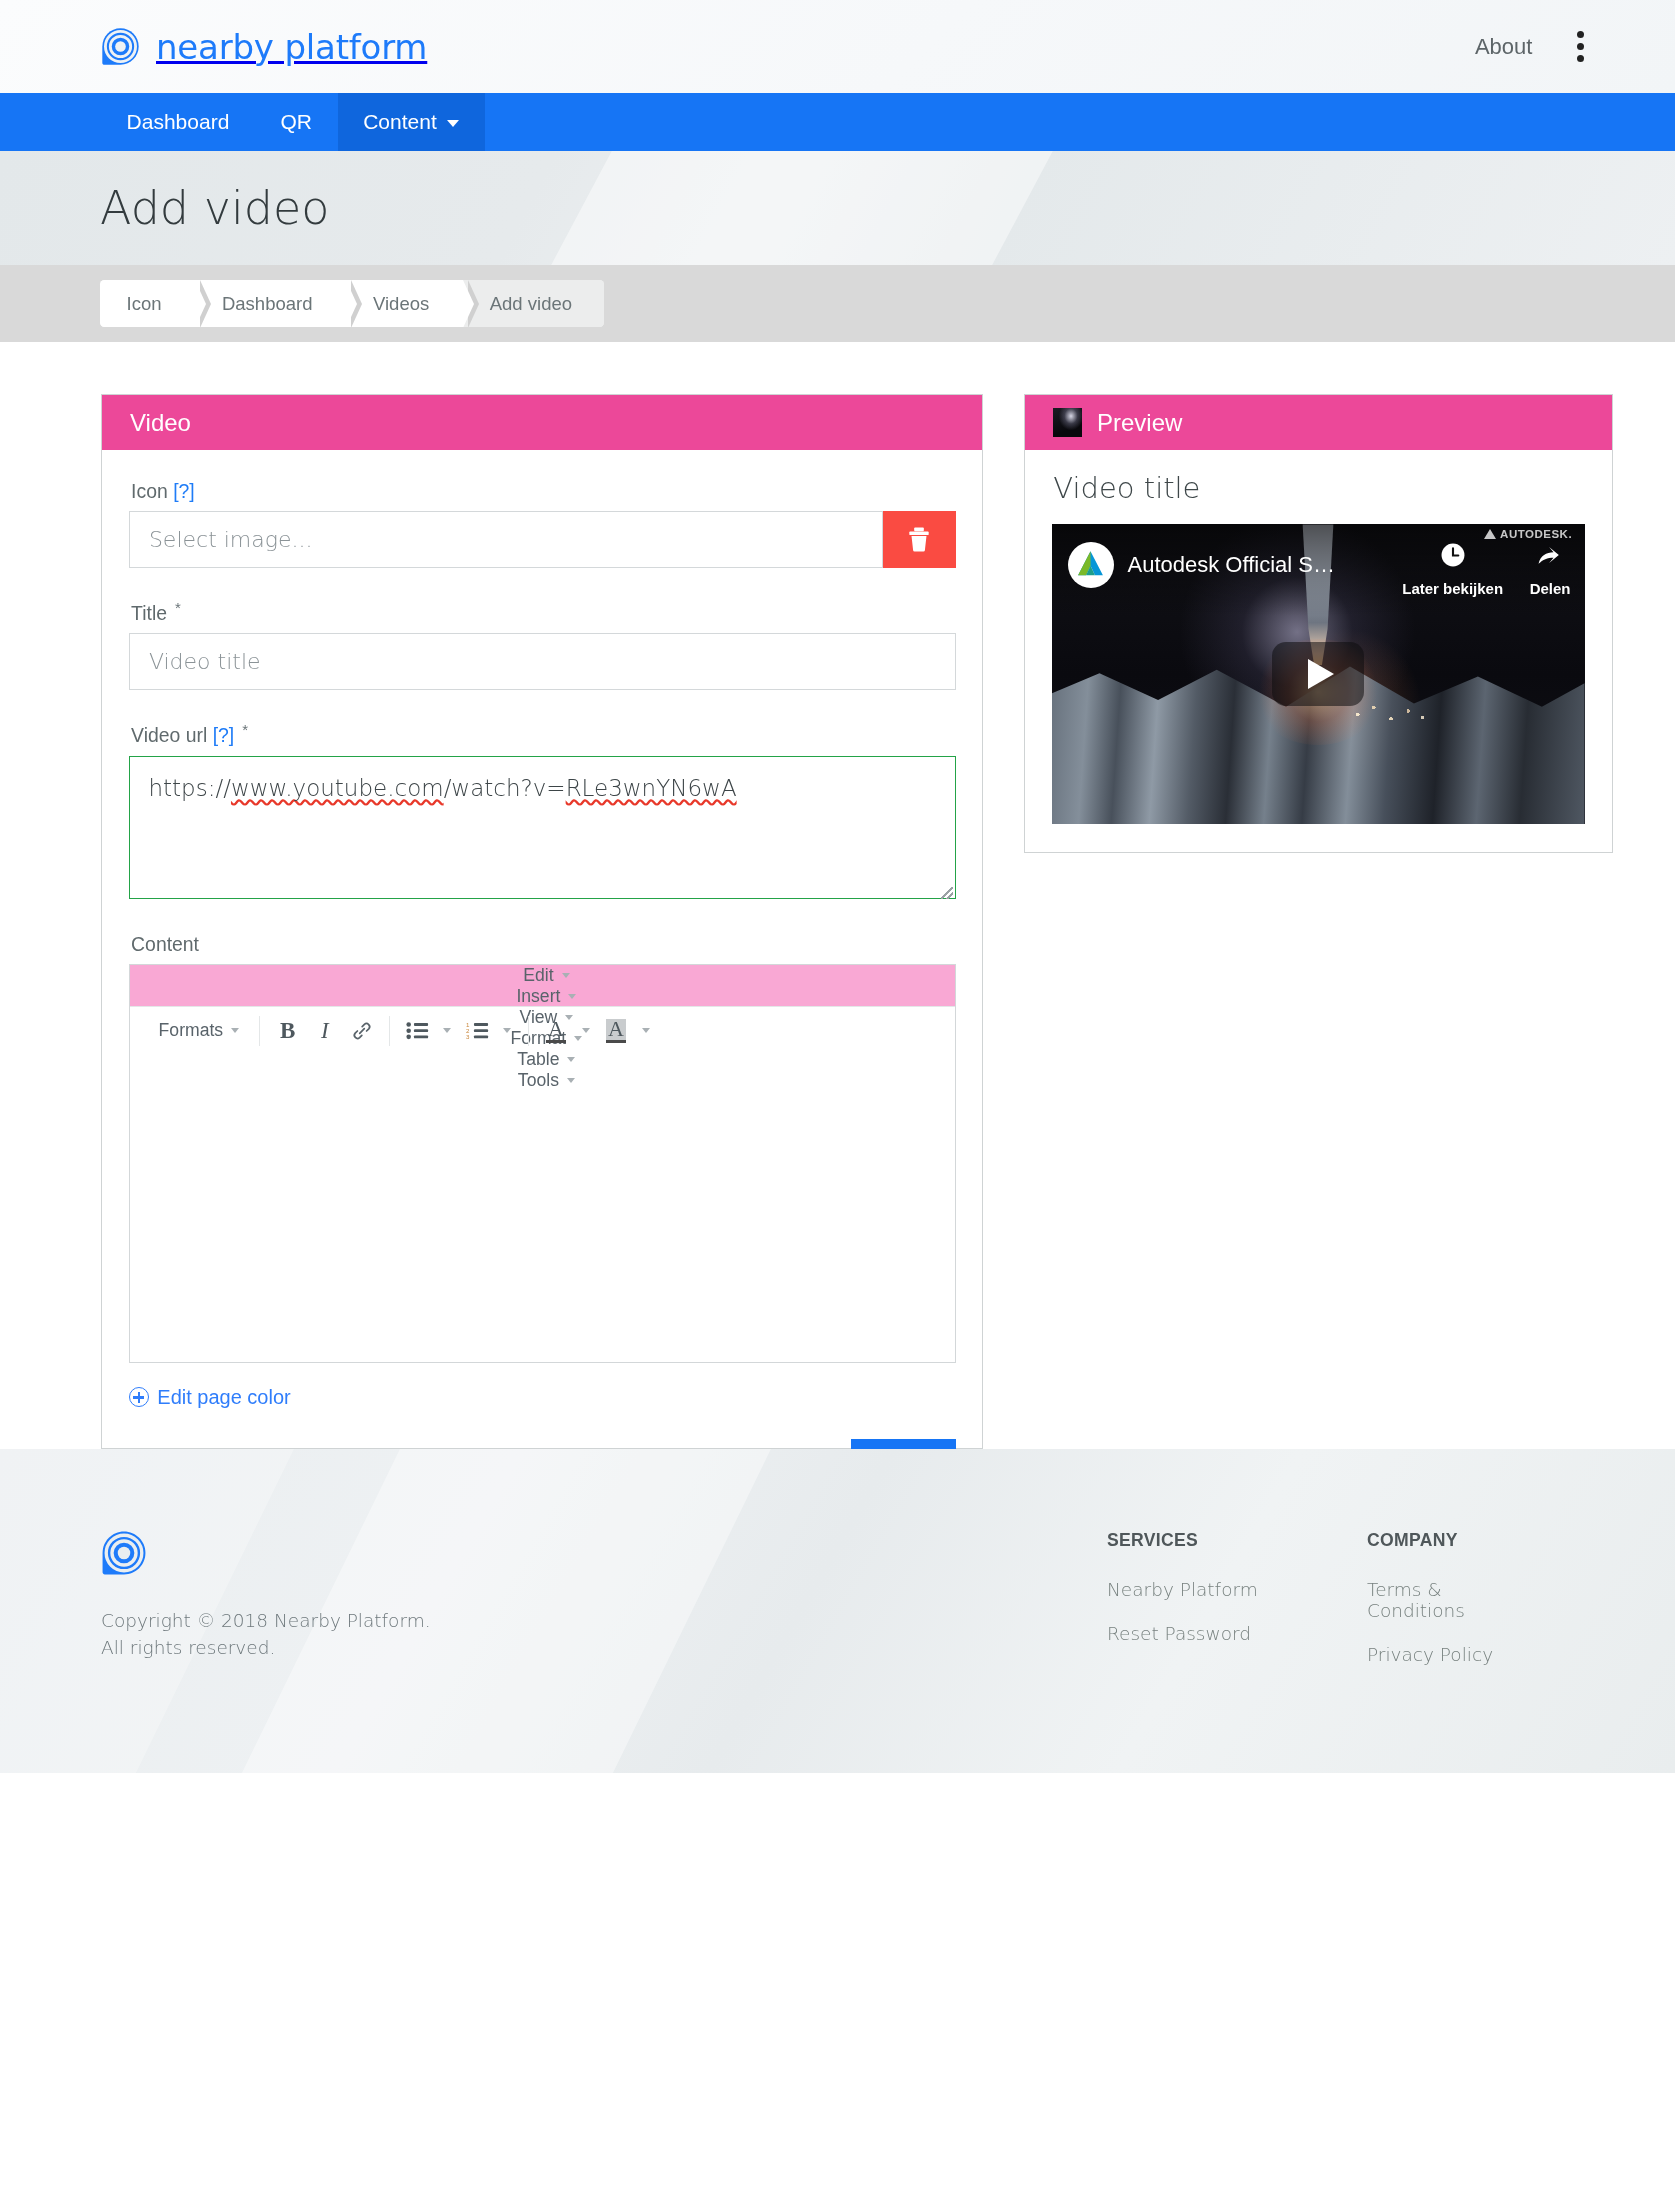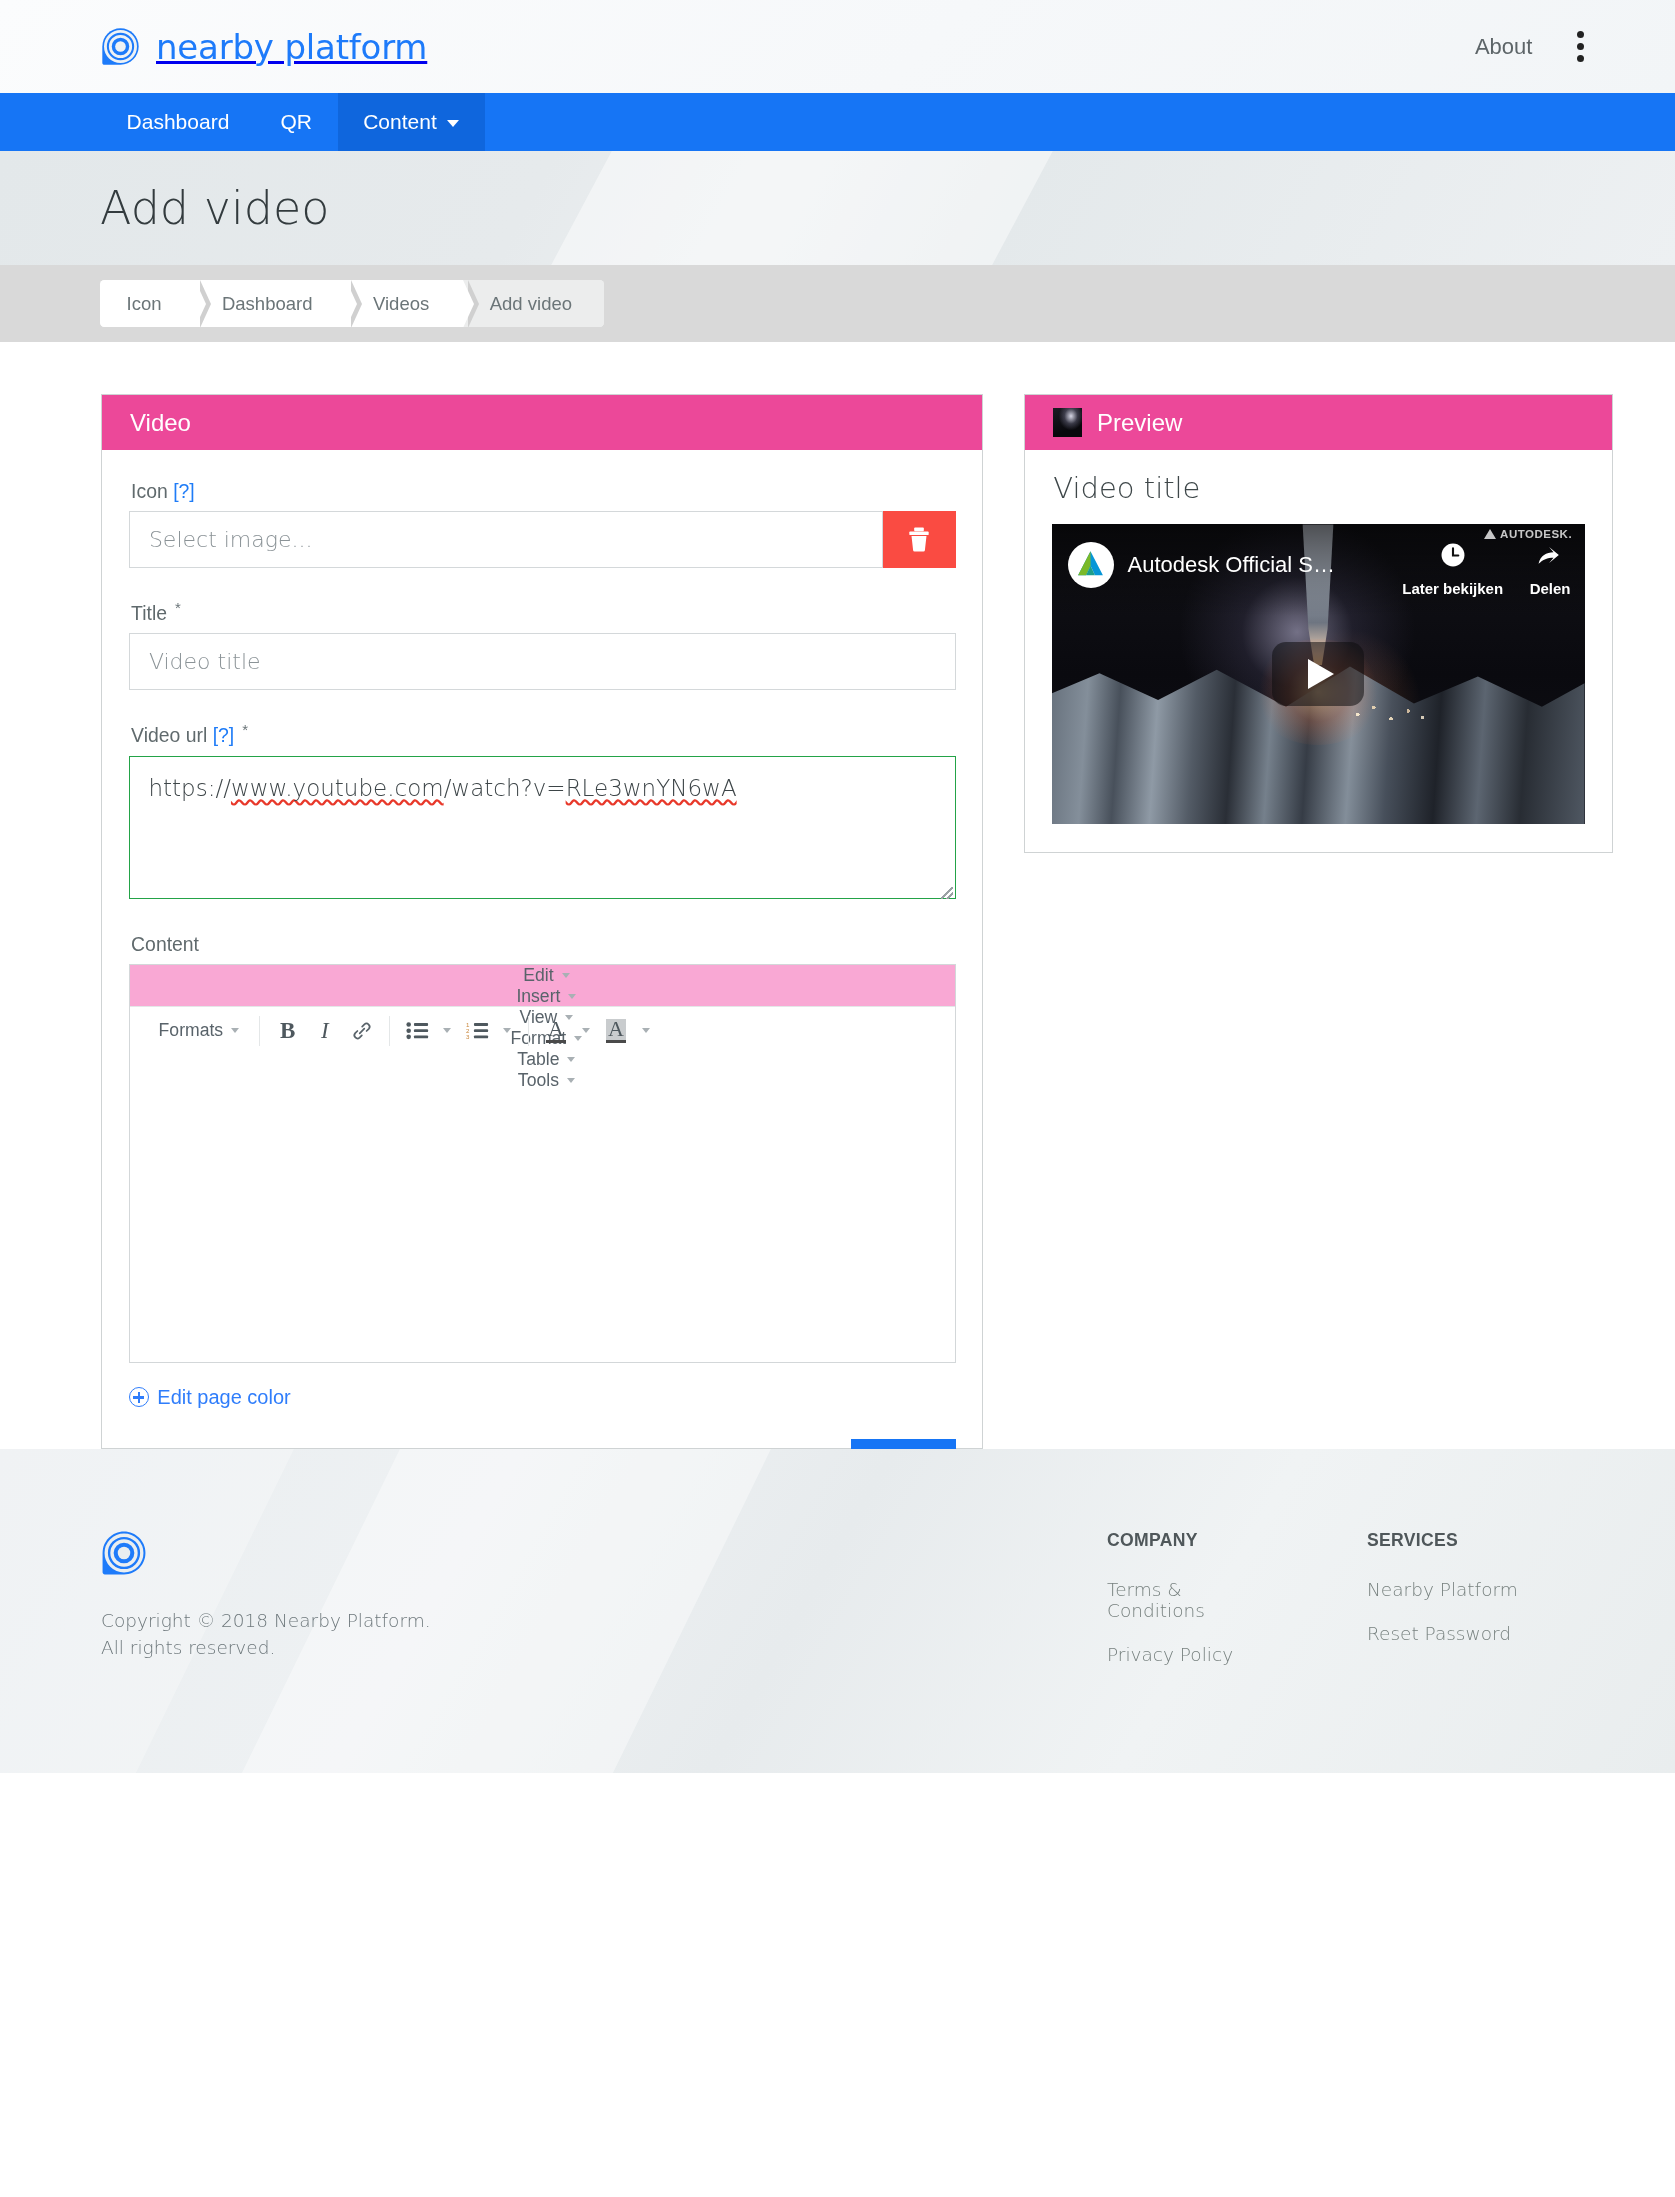--- a/index.html
+++ b/index.html
@@ -639,24 +639,24 @@
         <circle cx="22" cy="22" r="6" fill="#eaeef0"></circle>
       </svg>
     </span>
     <div class="f-copy">
       <div>Copyright © 2018 Nearby Platform.</div>
       <div>All rights reserved.</div>
     </div>
   </div>
   <div class="f-cols">
     <div class="f-col">
+      <h4>SERVICES</h4>
+      <a href="#">Nearby Platform</a>
+      <a href="#">Reset Password</a>
+    </div>
+    <div class="f-col">
       <h4>COMPANY</h4>
       <a href="#">Terms &amp; Conditions</a>
       <a href="#">Privacy Policy</a>
     </div>
-    <div class="f-col">
-      <h4>SERVICES</h4>
-      <a href="#">Nearby Platform</a>
-      <a href="#">Reset Password</a>
-    </div>
   </div>
 </footer>
 
 
 </body></html>

